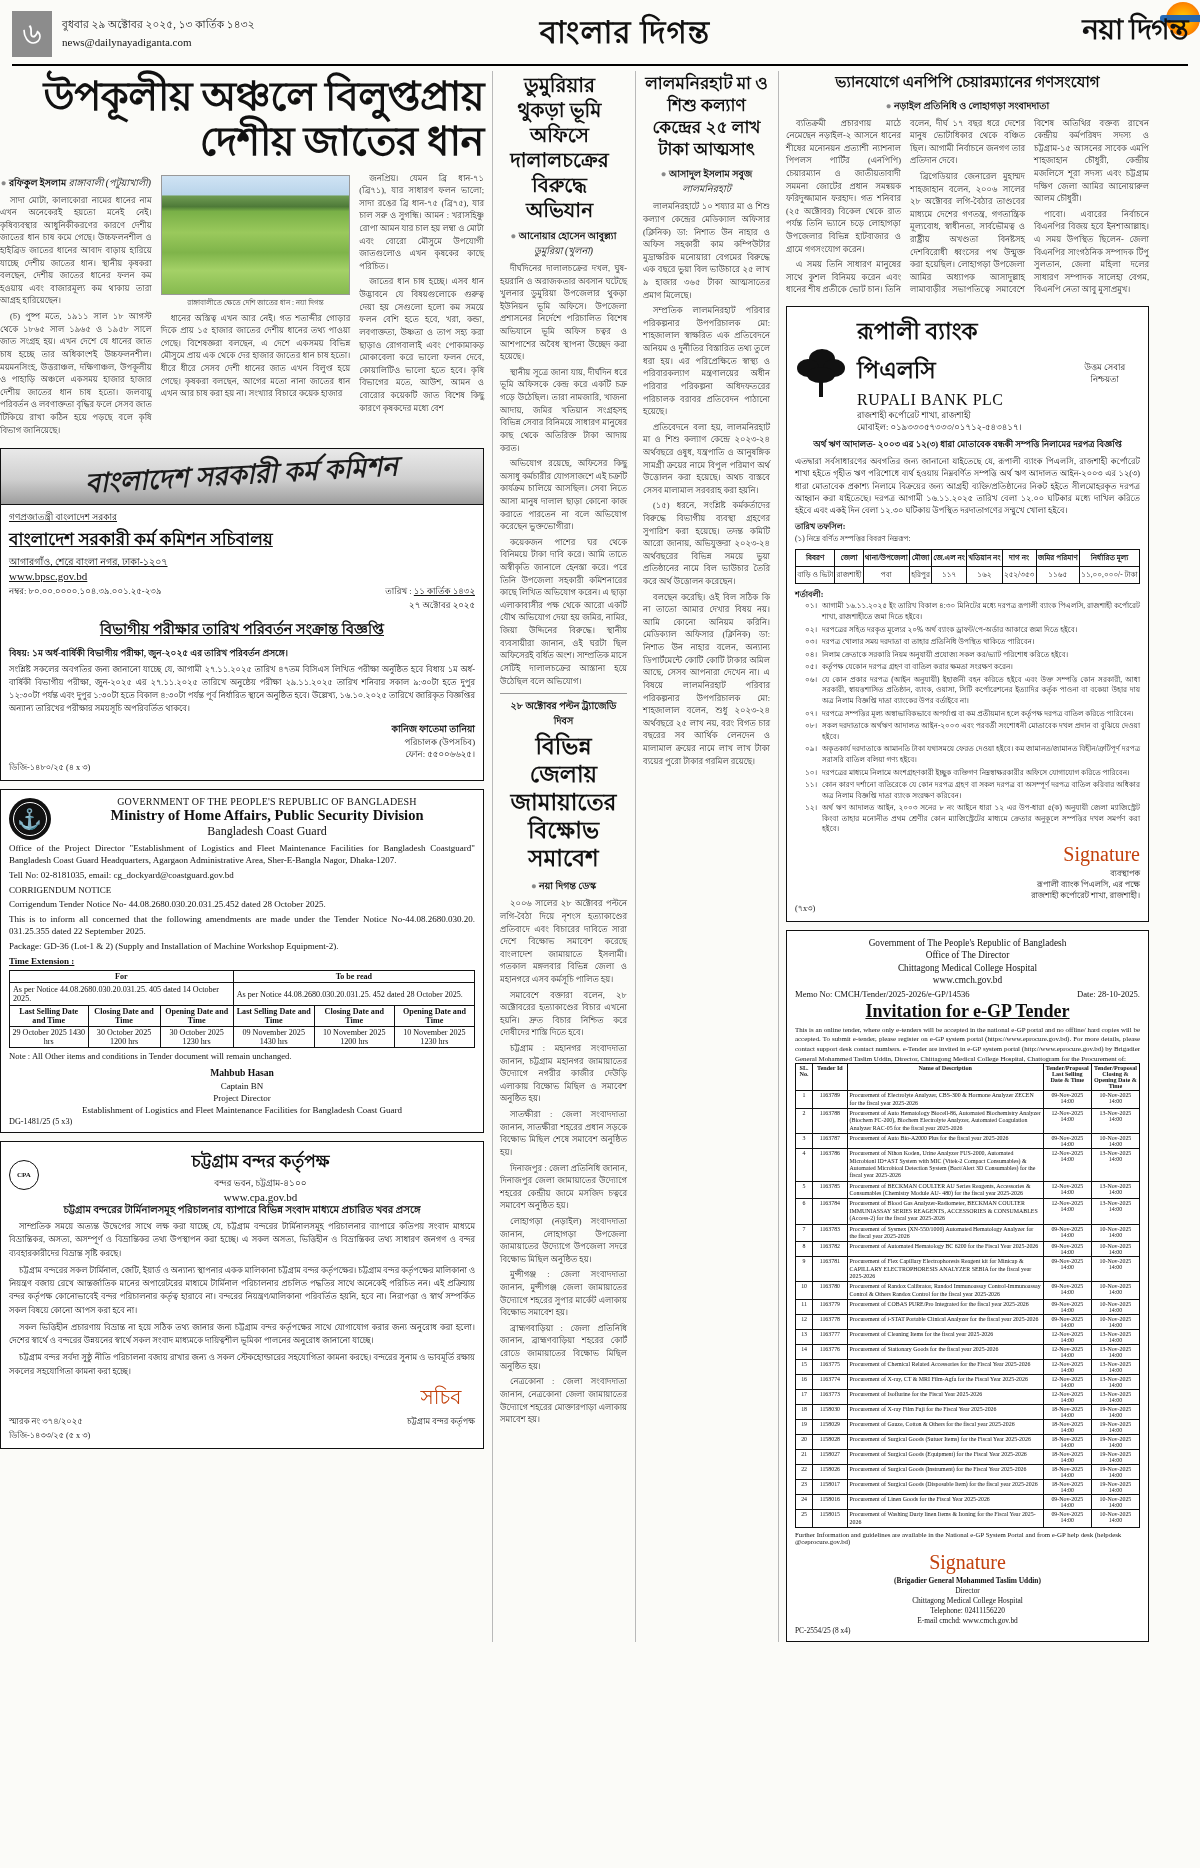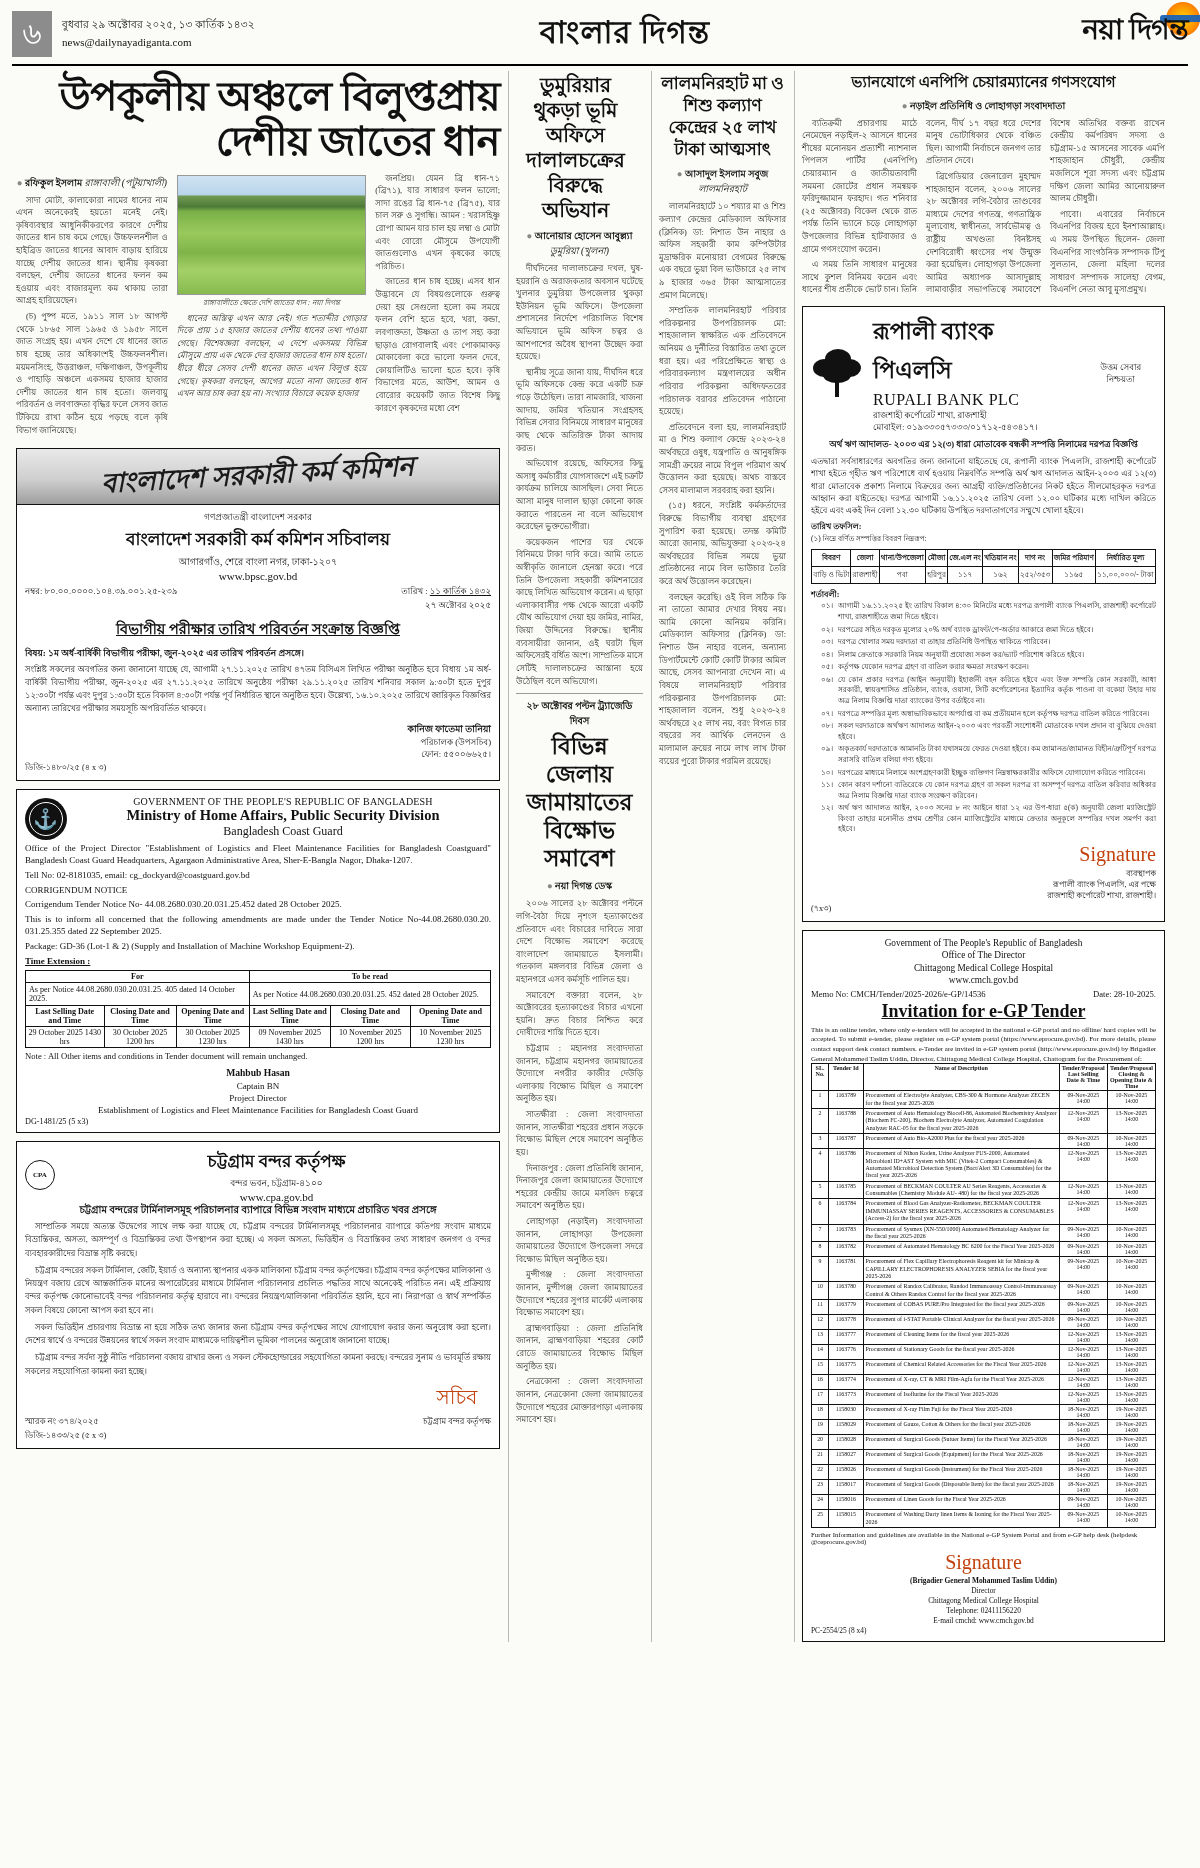--- a/index.html
+++ b/index.html
@@ -35,21 +35,21 @@
     border-radius:50%;
   }
   .logo-sun:after{
     content:""; position:absolute; left:-6px; top:13px; width:46px;height:7px;
     background:#1b63b4; border-radius:3px; opacity:.95;
   }
   .logo-text { font-size:28px; font-weight:bold; position:relative; z-index:3; letter-spacing:-0.5px;}
   .rule-top { border-top:2px solid #000; margin:2px 12px 0 12px; }
 
   
-  .content { display:flex; padding:5px 12px 10px 16px; gap:8px; }
+  .content { display:flex; padding:5px 12px 10px 0; gap:8px; }
   .col-a { width:484px; }
   .col-b { width:135px; }
   .col-c { width:135px; }
   .col-d { width:371px; }
 
   .vline { border-left:1px solid #b9b9b9; }
 
   
   h1.lead {
     font-size:40px; line-height:1.12; font-weight:bold; text-align:right;
@@ -96,21 +96,21 @@
     height:56px; margin:-6px -8px 5px -8px;
     background:linear-gradient(180deg,#e9e9e9,#cfcfcf 55%, #9e9e9e);
     border-bottom:1px solid #111;
     display:flex; align-items:center; justify-content:center;
     overflow:hidden;
   }
   .notice-banner span{
     font-size:27px; font-weight:bold; font-style:italic;
     transform:rotate(-3.2deg); color:#1b1b1b; white-space:nowrap;
   }
-  .ctr { text-align:center; }
+  .ctr { text-align:left;text-decoration:underline; }
   .gov-line { font-size:9px; }
   .org-title { font-size:17px; font-weight:bold; margin:1px 0; }
   .org-addr { font-size:9.5px; }
   .org-web { font-size:11px; font-family:"Liberation Serif",serif; }
   .memo-row { display:flex; justify-content:space-between; font-size:8.6px; margin-top:3px; align-items:flex-start;}
   .memo-row .date-b { text-align:right; }
   .memo-row .date-b u { text-decoration:underline; }
   .notice-h {
     font-size:14.5px; font-weight:bold; text-align:center;
     text-decoration:underline; margin:5px 0 4px 0;
@@ -236,21 +236,21 @@
           <div class="byline">
             <span class="dot">●</span>
             <b>রফিকুল ইসলাম</b>
             <i>রাঙ্গাবালী (পটুয়াখালী)</i>
           </div>
           <div class="body-text">
             <p>সাদা মোটা, কালাকোরা নামের ধানের নাম এখন অনেকেরই হয়তো মনেই নেই। কৃষিব্যবস্থার আধুনিকীকরণের কারণে দেশীয় জাতের ধান চাষ কমে গেছে। উচ্চফলনশীল ও হাইব্রিড জাতের ধানের আবাদ বাড়ায় হারিয়ে যাচ্ছে দেশীয় জাতের ধান। স্থানীয় কৃষকরা বলছেন, দেশীয় জাতের ধানের ফলন কম হওয়ায় এবং বাজারমূল্য কম থাকায় তারা আগ্রহ হারিয়েছেন।</p>
             <p>(চ) পুষ্প মতে, ১৯১১ সাল ১৮ আগস্ট থেকে ১৮৬৫ সাল ১৯৬৫ ও ১৯৫৮ সালে জাত সংগ্রহ হয়। এখন দেশে যে ধানের জাত চাষ হচ্ছে তার অধিকাংশই উচ্চফলনশীল। ময়মনসিংহ, উত্তরাঞ্চল, দক্ষিণাঞ্চল, উপকূলীয় ও পাহাড়ি অঞ্চলে একসময় হাজার হাজার দেশীয় জাতের ধান চাষ হতো। জলবায়ু পরিবর্তন ও লবণাক্ততা বৃদ্ধির ফলে সেসব জাত টিকিয়ে রাখা কঠিন হয়ে পড়ছে বলে কৃষি বিভাগ জানিয়েছে।</p>
           </div>
         </div>
-        <div style="width:190px;font-style:italic;">
+        <div style="width:190px;">
           <div class="photo"></div>
           <div class="photo-cap">রাঙ্গাবালীতে ক্ষেতে দেশি জাতের ধান : নয়া দিগন্ত</div>
           <div class="body-text">
             <p>ধানের অস্তিত্ব এখন আর নেই। গত শতাব্দীর গোড়ার দিকে প্রায় ১৫ হাজার জাতের দেশীয় ধানের তথ্য পাওয়া গেছে। বিশেষজ্ঞরা বলছেন, এ দেশে একসময় বিভিন্ন মৌসুমে প্রায় এক থেকে দের হাজার জাতের ধান চাষ হতো। ধীরে ধীরে সেসব দেশী ধানের জাত এখন বিলুপ্ত হয়ে গেছে। কৃষকরা বলছেন, আগের মতো নানা জাতের ধান এখন আর চাষ করা হয় না। সংখ্যার বিচারে কয়েক হাজার</p>
           </div>
         </div>
         <div style="width:125px;">
           <div class="body-text">
             <p>জনপ্রিয়। যেমন ব্রি ধান-৭১ (ব্রি৭১), যার সাধারণ ফলন ভালো; সাদা রঙের ব্রি ধান-৭৫ (ব্রি৭৫), যার চাল সরু ও সুগন্ধি। আমন : খরাসহিষ্ণু রোপা আমন যার চাল হয় লম্বা ও মোটা এবং বোরো মৌসুমে উপযোগী জাতগুলোও এখন কৃষকের কাছে পরিচিত।</p>
             <p>জাতের ধান চাষ হচ্ছে। এসব ধান উদ্ভাবনে যে বিষয়গুলোকে গুরুত্ব দেয়া হয় সেগুলো হলো কম সময়ে ফলন বেশি হতে হবে, খরা, কন্ডা, লবণাক্ততা, উষ্ণতা ও তাপ সহ্য করা ছাড়াও রোগবালাই এবং পোকামাকড় মোকাবেলা করে ভালো ফলন দেবে, কোয়ালিটিও ভালো হতে হবে। কৃষি বিভাগের মতে, আউশ, আমন ও বোরোর কয়েকটি জাত বিশেষ কিছু কারণে কৃষকদের মধ্যে বেশ</p>

